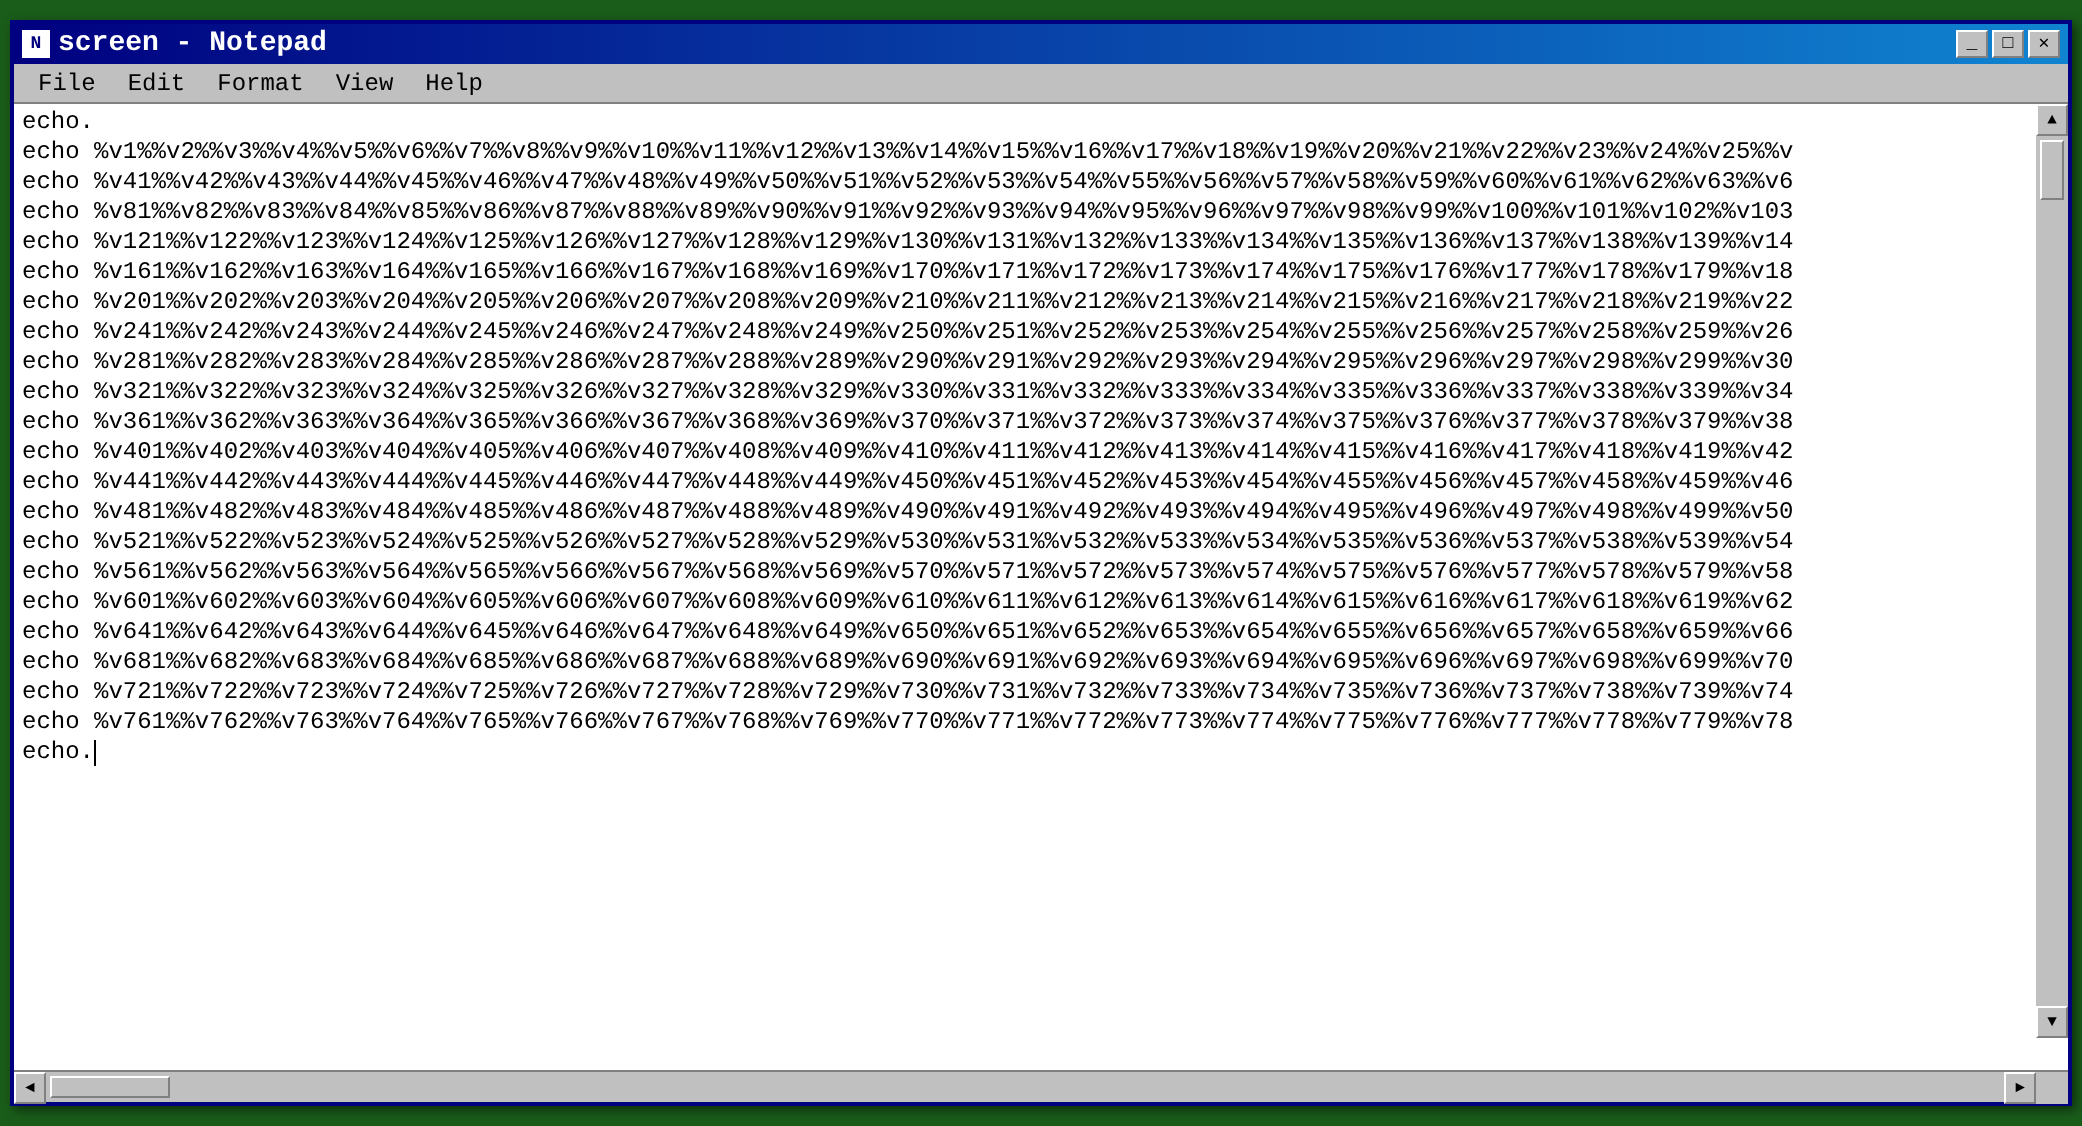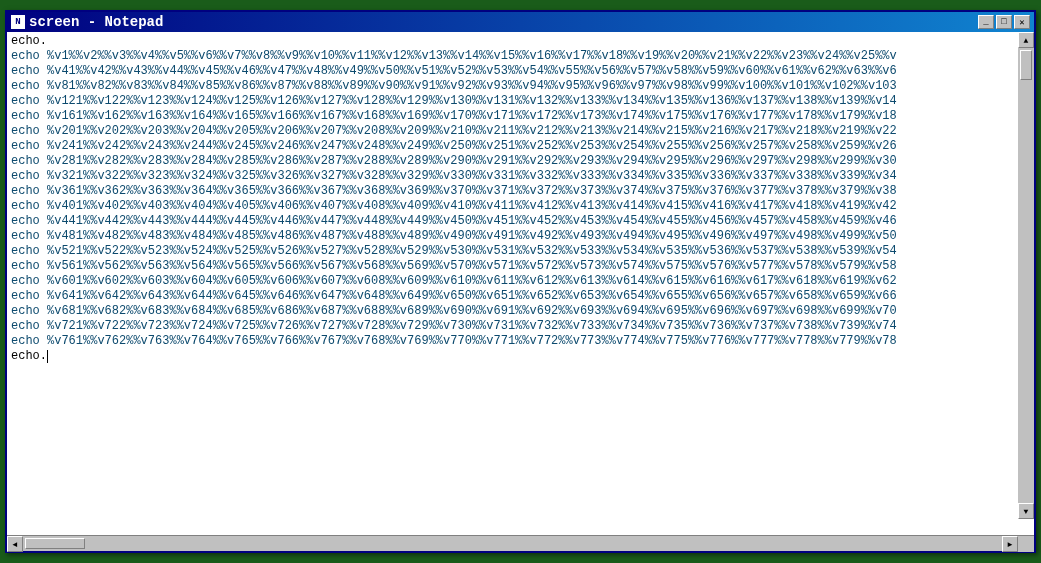--- a/index.html
+++ b/index.html
@@ -120,21 +120,21 @@
       overflow-y: hidden;
       position: relative;
     }
 
     .text-line {
       white-space: nowrap;
       display: block;
     }
 
     .text-line.red {
-      color: #0c4a6e;
+      color: #000000;
     }
 
     .scrollbar-y {
       position: absolute;
       right: 0;
       top: 0;
       width: 16px;
       height: calc(100% - 16px);
       background: #c0c0c0;
       display: flex;
@@ -236,20 +236,27 @@
       </div>
       <span class="title-text">screen - Notepad</span>
     </div>
     <div class="title-bar-buttons">
       <div class="title-btn">_</div>
       <div class="title-btn">□</div>
       <div class="title-btn">✕</div>
     </div>
   </div>
 
+  <div class="menu-bar">
+    <span class="menu-item">File</span>
+    <span class="menu-item">Edit</span>
+    <span class="menu-item">Format</span>
+    <span class="menu-item">View</span>
+    <span class="menu-item">Help</span>
+  </div>
 
   <div class="editor-area">
     <div class="text-content" id="textContent">
 
     <span class="text-line">echo.</span>
         <span class="text-line red">echo   %v1%%v2%%v3%%v4%%v5%%v6%%v7%%v8%%v9%%v10%%v11%%v12%%v13%%v14%%v15%%v16%%v17%%v18%%v19%%v20%%v21%%v22%%v23%%v24%%v25%%v</span>
         <span class="text-line red">echo   %v41%%v42%%v43%%v44%%v45%%v46%%v47%%v48%%v49%%v50%%v51%%v52%%v53%%v54%%v55%%v56%%v57%%v58%%v59%%v60%%v61%%v62%%v63%%v6</span>
         <span class="text-line red">echo   %v81%%v82%%v83%%v84%%v85%%v86%%v87%%v88%%v89%%v90%%v91%%v92%%v93%%v94%%v95%%v96%%v97%%v98%%v99%%v100%%v101%%v102%%v103</span>
         <span class="text-line red">echo   %v121%%v122%%v123%%v124%%v125%%v126%%v127%%v128%%v129%%v130%%v131%%v132%%v133%%v134%%v135%%v136%%v137%%v138%%v139%%v14</span>
         <span class="text-line red">echo   %v161%%v162%%v163%%v164%%v165%%v166%%v167%%v168%%v169%%v170%%v171%%v172%%v173%%v174%%v175%%v176%%v177%%v178%%v179%%v18</span>

